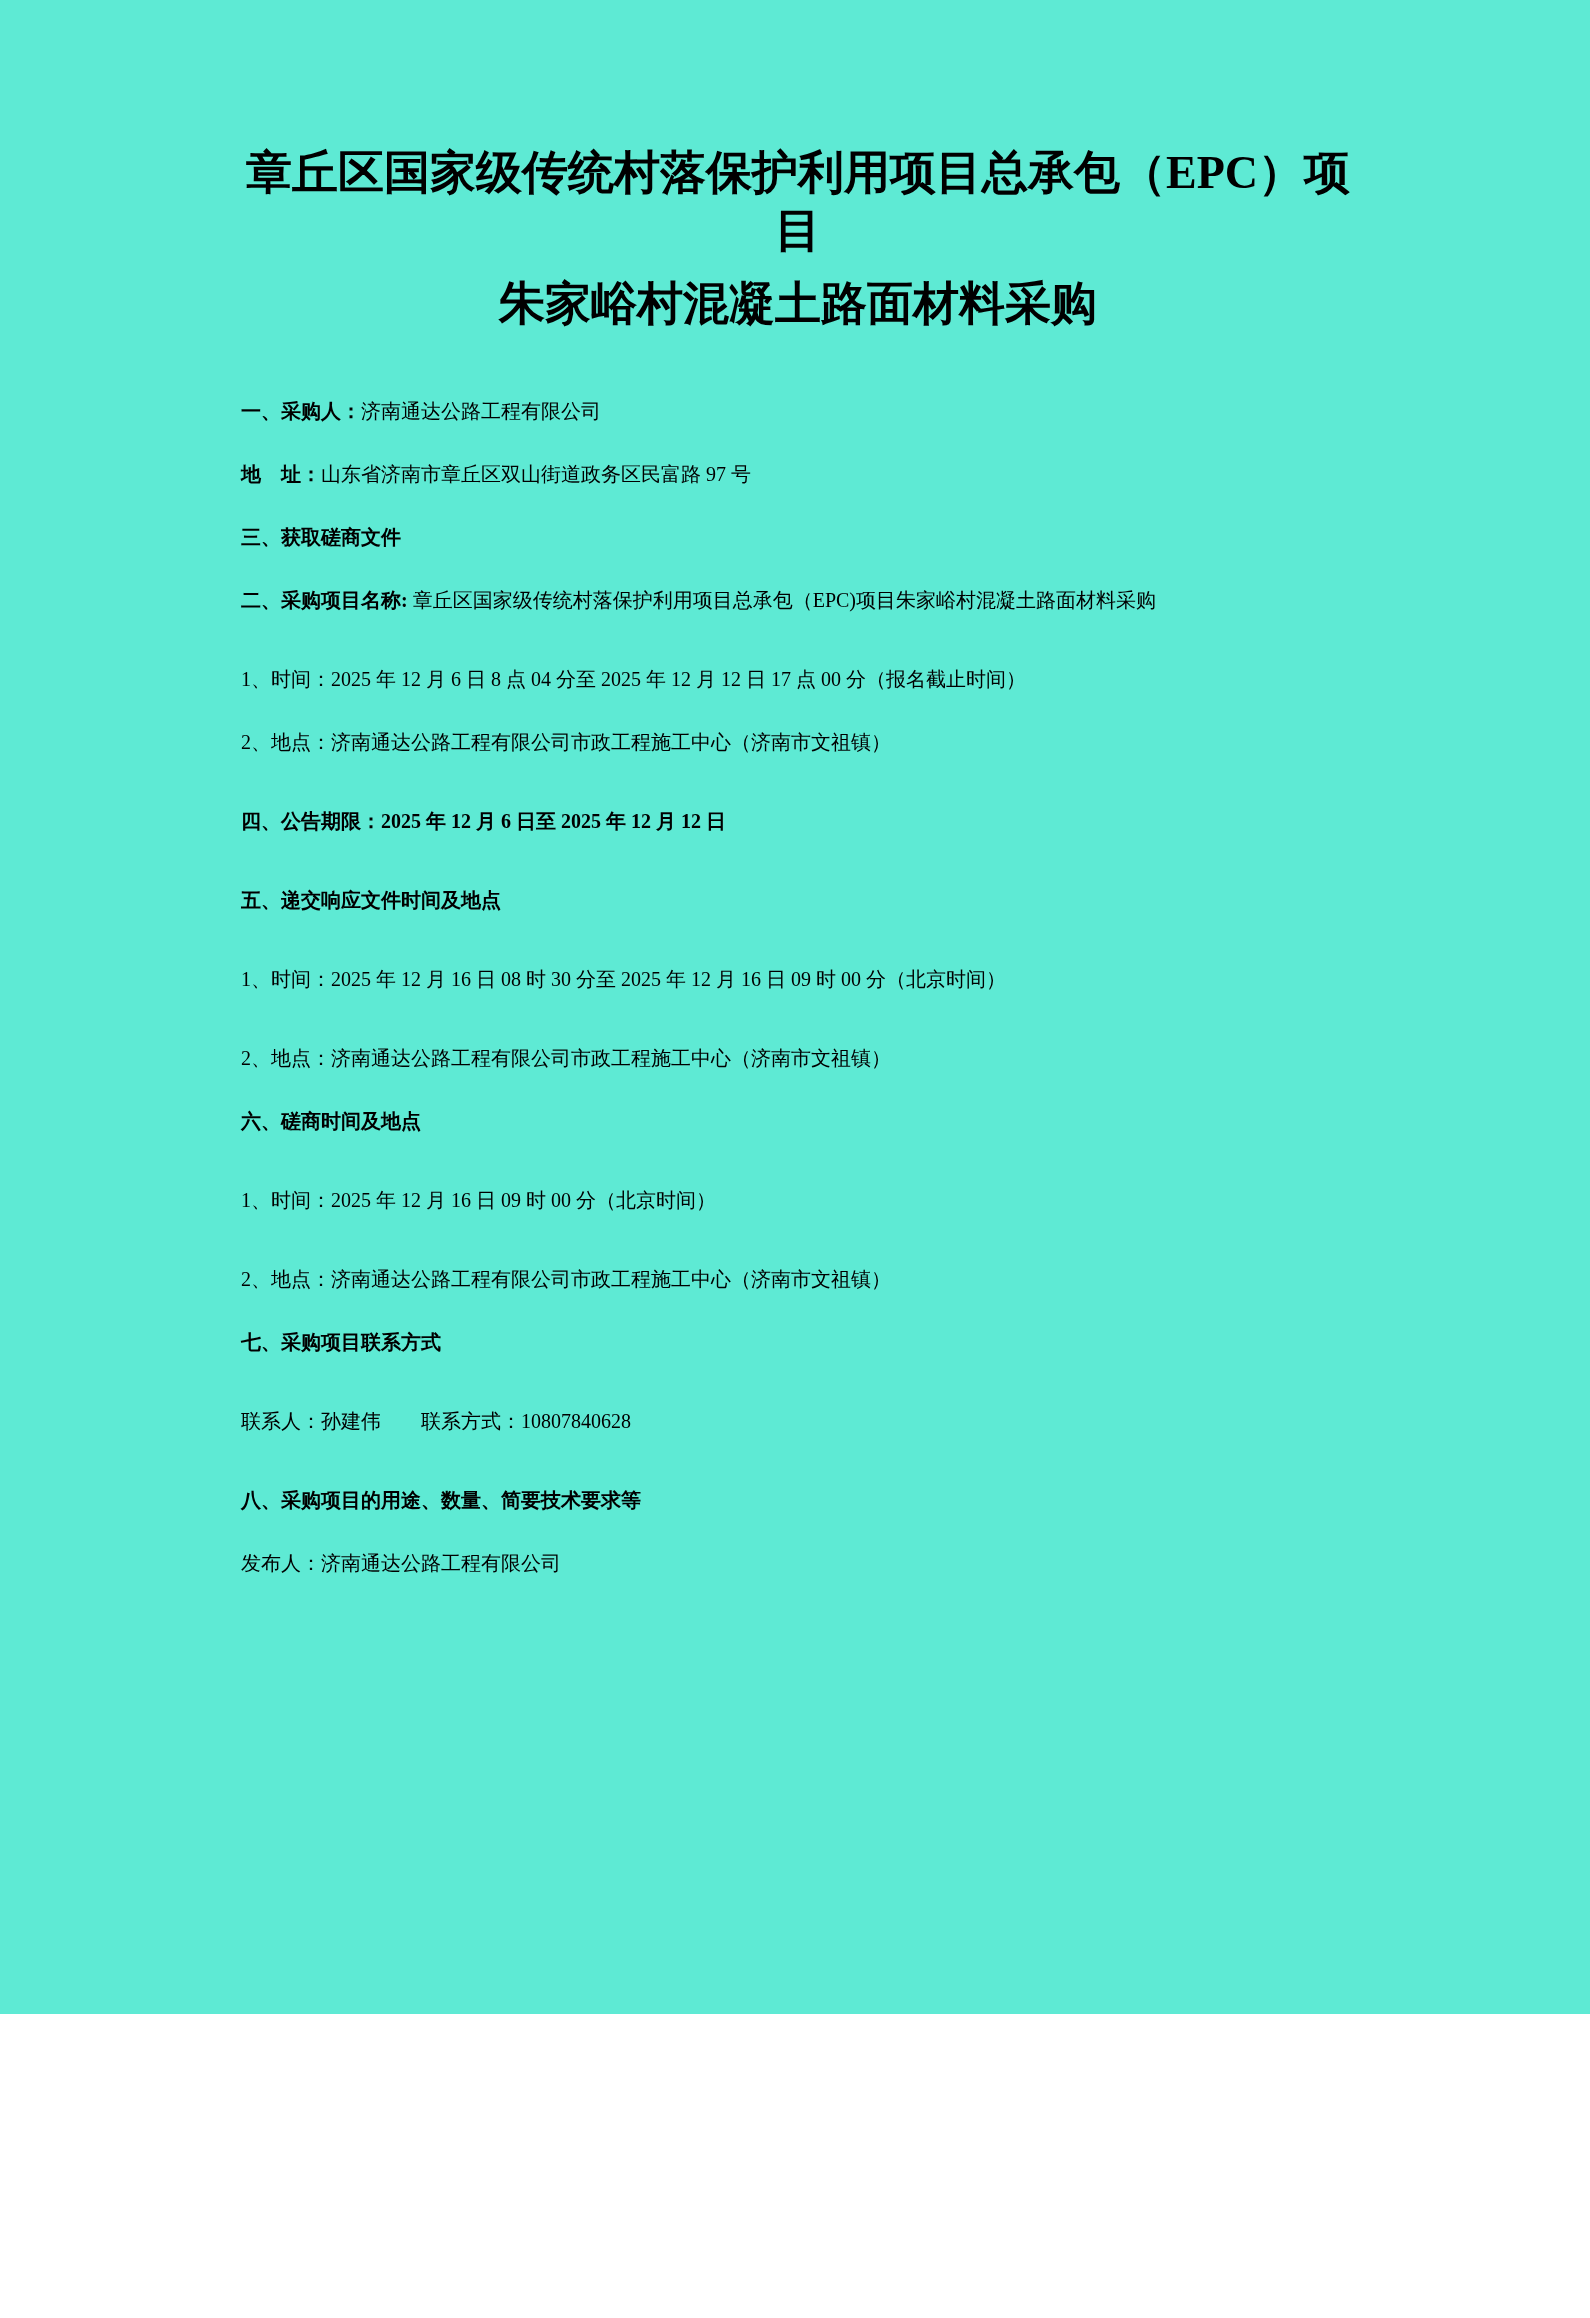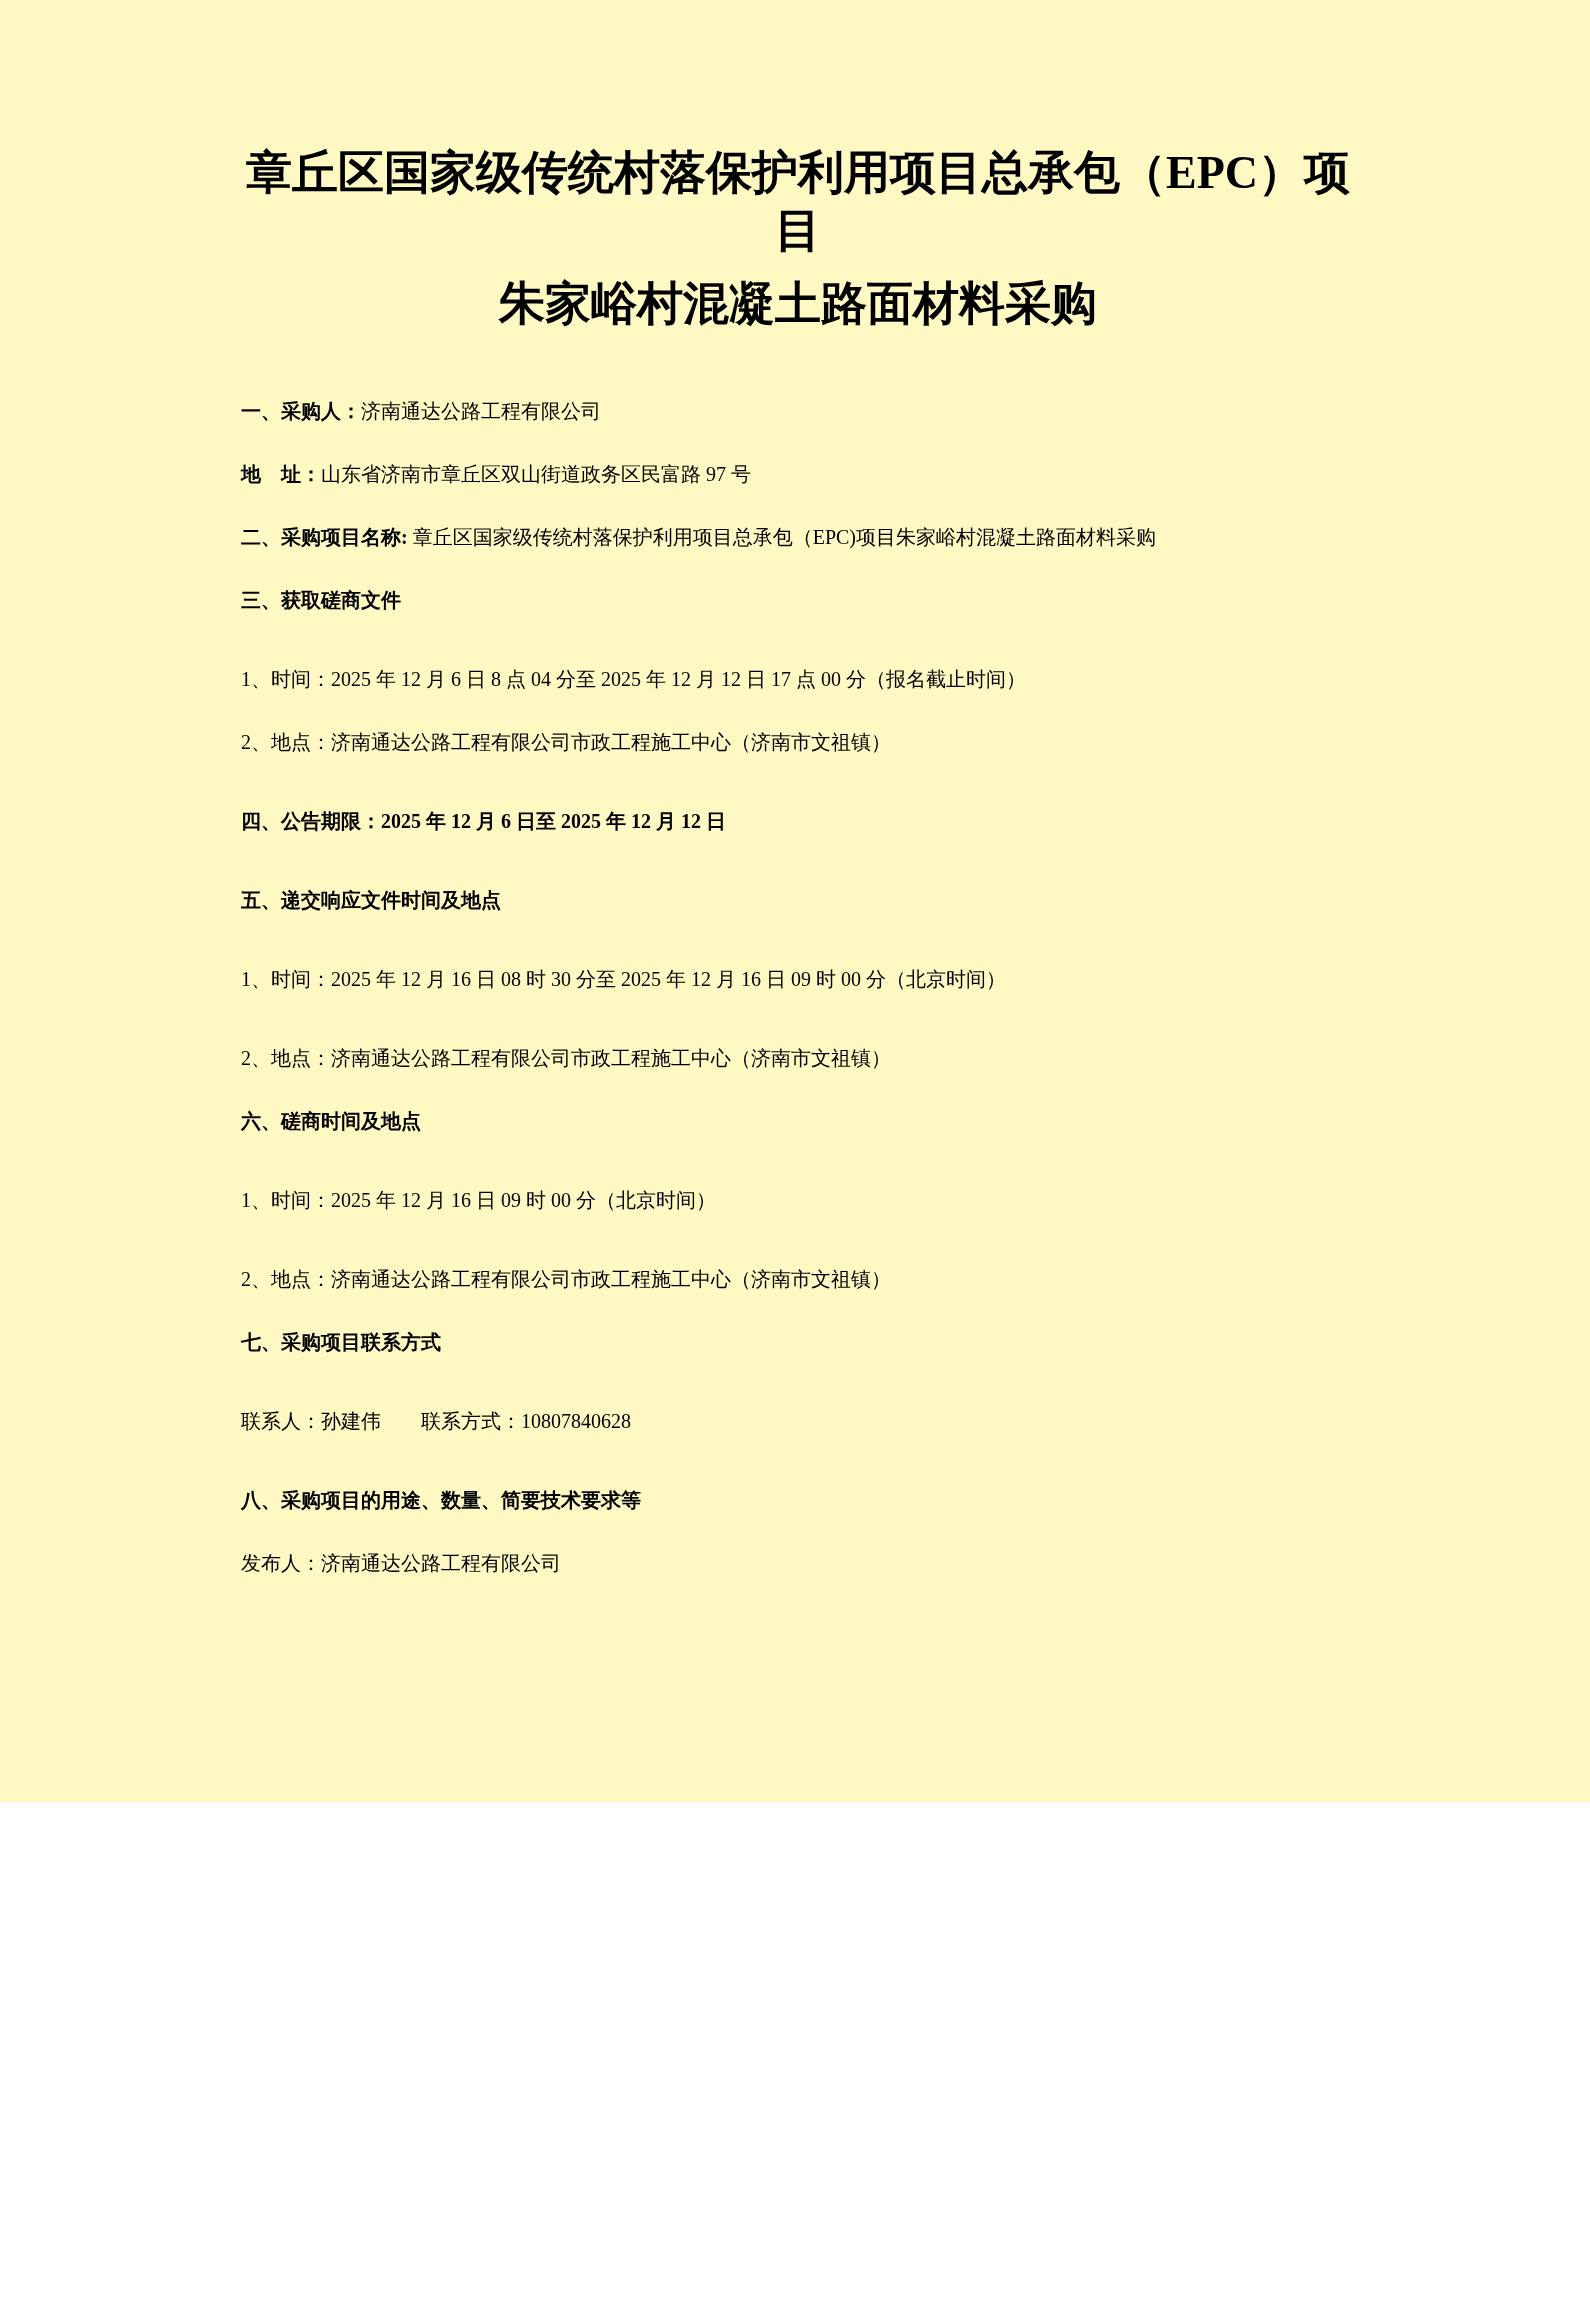--- a/index.html
+++ b/index.html
@@ -3,22 +3,22 @@
   <meta charset="utf-8">
   <style>
     html, body {
       margin: 0;
       padding: 0;
       background: #ffffff;
     }
     .page {
       position: relative;
       width: 1591px;
-      height: 1802px;
-      background: #fef9c3;
+      height: 2014px;
+      background: #5eead4;
       color: #000000;
       font-family: "Liberation Serif", "DejaVu Serif", serif;
       box-sizing: border-box;
       padding: 144px 236px 0 241px;
       overflow: hidden;
     }
     .doc-title { text-align: center; font-weight: bold; }
     .title-l1, .title-l2 {
       font-size: 46px;
       line-height: 1.25;
@@ -60,25 +60,25 @@
   <div class="body-block">
 
     <p class="para">
       <span class="bold">一、采购人：</span><span>济南通达公路工程有限公司</span>
     </p>
 
     <p class="para">
       <span class="bold">地　址：</span><span>山东省济南市章丘区双山街道政务区民富路 97 号</span>
     </p>
 
+    <p class="para heading">三、获取磋商文件</p>
+
     <p class="para">
       <span class="bold">二、采购项目名称: </span><span>章丘区国家级传统村落保护利用项目总承包（EPC)项目朱家峪村混凝土路面材料采购</span>
     </p>
-
-    <p class="para heading">三、获取磋商文件</p>
 
     <p class="para sp">1、时间：2025 年 12 月 6 日 8 点 04 分至 2025 年 12 月 12 日 17 点 00 分（报名截止时间）</p>
 
     <p class="para">2、地点：济南通达公路工程有限公司市政工程施工中心（济南市文祖镇）</p>
 
 
     <p class="para heading sp">四、公告期限：2025 年 12 月 6 日至 2025 年 12 月 12 日</p>
 
     <p class="para heading sp">五、递交响应文件时间及地点</p>
 

